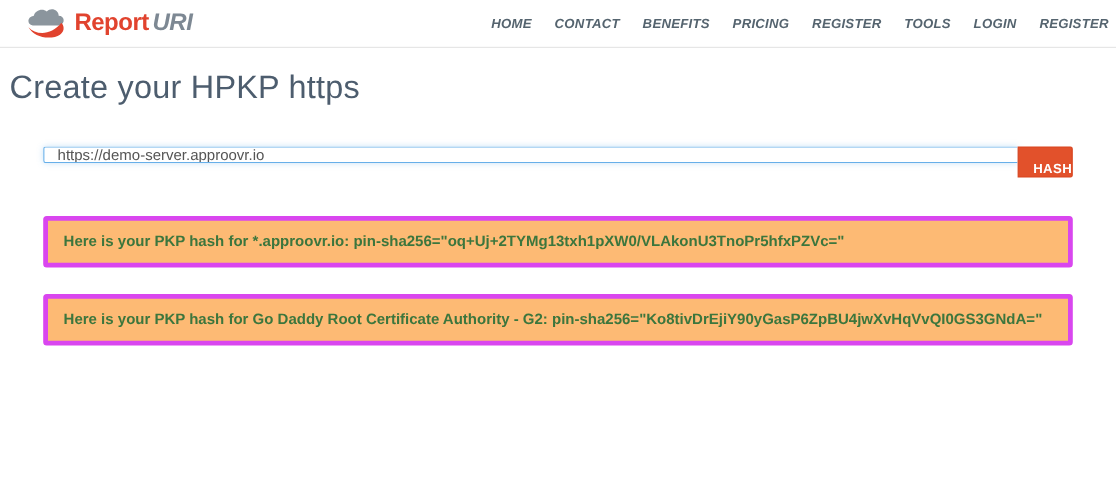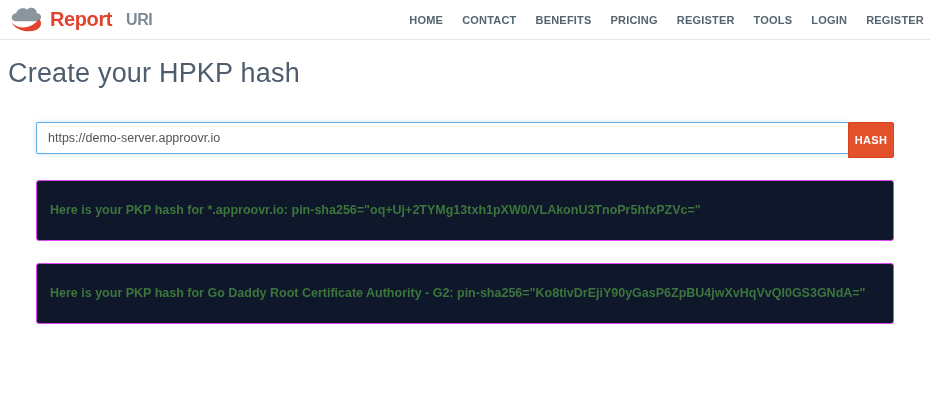--- a/index.html
+++ b/index.html
@@ -10,33 +10,33 @@
     font-family: "Liberation Sans", sans-serif;
     overflow: hidden;
   }
 
   
   .header {
     height: 40px;
     display: flex;
     align-items: center;
     justify-content: space-between;
-    padding: 0 6px 0 8px;
+    padding: 0 6px 0 20px;
     border-bottom: 1px solid #e6e6e6;
     background: #fff;
   }
   .logo { display: flex; align-items: center; cursor: pointer; }
   .logo svg { width: 38px; height: 27px; margin-right: 4px; }
   .brand-report {
     color: #e1432e; font-size: 20px; font-weight: bold; letter-spacing: -0.4px;
   }
   .brand-uri {
-    color: #7d8893; font-size: 16px; font-weight: bold; margin-left: 14px; letter-spacing: -0.4px;
+    color: #7d8893; font-size: 20px; font-weight: bold; margin-left: 3px; letter-spacing: -0.4px; font-style: italic;
   }
-  .nav { display: flex; align-items: center; }
+  .nav { display: flex; align-items: center; font-style: italic; }
   .nav-item {
     color: #55646f;
     font-size: 11px;
     font-weight: bold;
     letter-spacing: 0.2px;
     margin-left: 19px;
     cursor: pointer;
     white-space: nowrap;
   }
 
@@ -50,53 +50,53 @@
   }
 
   
   .form-row {
     margin: 33px 36px 0 36px;
     display: flex;
     height: 30px;
   }
   .url-input {
     flex: 1;
-    height: 32px;
+    height: 14px;
     border: 1px solid #66afe9;
     border-right: none;
     border-radius: 2px 0 0 2px;
     padding: 0 11px;
     font-family: "Liberation Sans", sans-serif;
     font-size: 12.5px;
     color: #555555;
     outline: none;
     box-shadow: 0 0 5px rgba(102,175,233,0.35);
   }
   .hash-button {
     width: 46px;
-    height: 36px;
+    height: 15px;
     border: 1px solid #d8441f;
     border-radius: 0 2px 2px 0;
     background: #e2512b;
     color: #ffffff;
     font-family: "Liberation Sans", sans-serif;
     font-size: 11px;
     font-weight: bold;
     letter-spacing: 0.3px;
     cursor: pointer;
-    padding: 0;
+    padding: 12px;
   }
 
   
   .alerts { margin: 28px 36px 0 36px; }
   .alert-success {
-    background: #0f172a;
-    border: 1px solid #d946ef;
+    background: #fdba74;
+    border: 4px solid #d946ef;
     border-radius: 3px;
-    padding: 22px 13px;
+    padding: 10px 13px;
     margin-bottom: 22px;
     color: #3c763d;
     font-size: 12.5px;
     font-weight: bold;
     line-height: 15px;
     white-space: nowrap;
     overflow: hidden;
   }
   .alert-success:last-child { margin-bottom: 0; }
 </style>
@@ -119,21 +119,21 @@
     <span class="nav-item">CONTACT</span>
     <span class="nav-item">BENEFITS</span>
     <span class="nav-item">PRICING</span>
     <span class="nav-item">REGISTER</span>
     <span class="nav-item">TOOLS</span>
     <span class="nav-item">LOGIN</span>
     <span class="nav-item">REGISTER</span>
   </div>
 </div>
 
-<h1 class="page-title">Create your HPKP hash</h1>
+<h1 class="page-title">Create your HPKP https</h1>
 
 <div class="form-row">
   <input type="text" class="url-input" value="https://demo-server.approovr.io" style="">
   <button class="hash-button">HASH</button>
 </div>
 
 <div class="alerts">
   <div class="alert-success">Here is your PKP hash for *.approovr.io: pin-sha256="oq+Uj+2TYMg13txh1pXW0/VLAkonU3TnoPr5hfxPZVc="</div>
   <div class="alert-success">Here is your PKP hash for Go Daddy Root Certificate Authority - G2: pin-sha256="Ko8tivDrEjiY90yGasP6ZpBU4jwXvHqVvQI0GS3GNdA="</div>
 </div>

